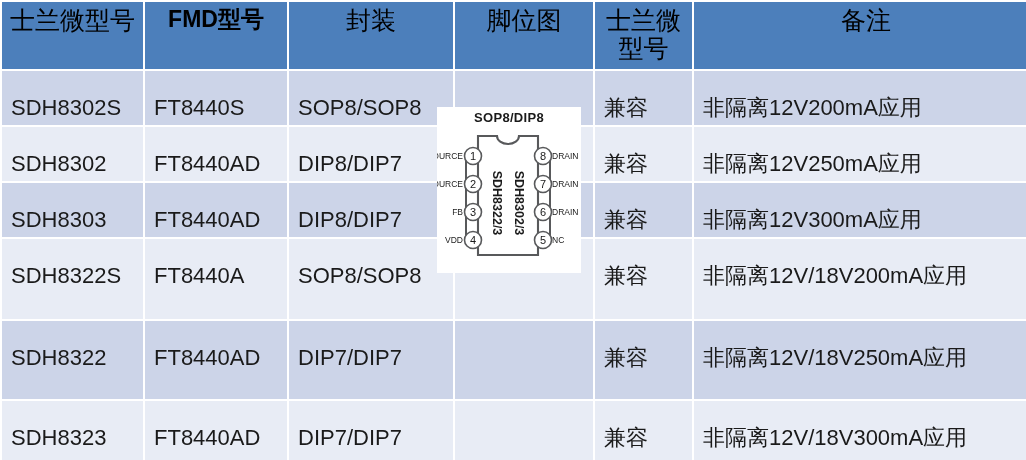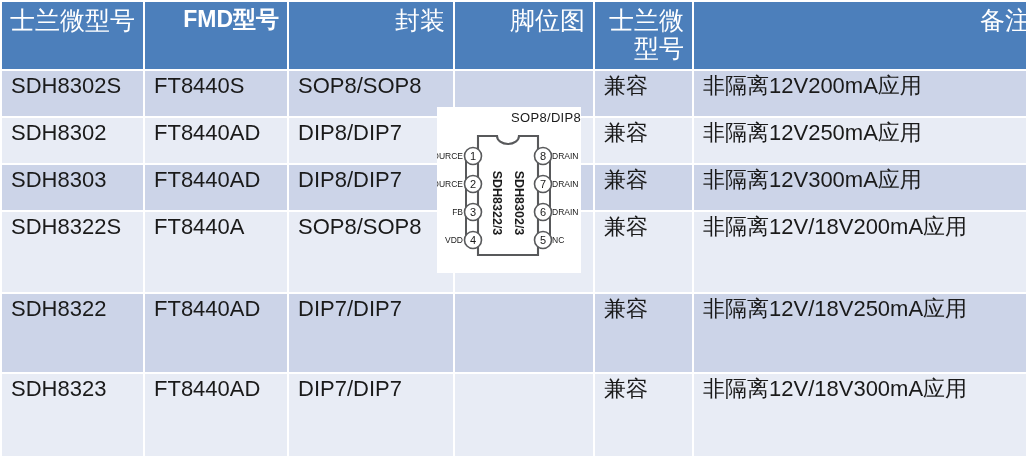--- a/index.html
+++ b/index.html
@@ -20,45 +20,45 @@
     border-collapse: separate;
     border-spacing: 2px 2px;
     table-layout: fixed;
     background: #ffffff;
     margin: 0;
   }
 
   
   #comparison-table thead th {
     background: #4c7fbb;
-    color: #ffffff;
+    color: #000000;
     font-family: "Liberation Serif", serif;
     font-size: 25px;
     font-weight: normal;
-    text-align: right;
+    text-align: center;
     vertical-align: top;
     padding: 5px 8px 6px 8px;
     height: 66px;
     line-height: 1.12;
     box-sizing: border-box;
     letter-spacing: 0px;
   }
   #comparison-table thead th.latin-head {
     font-family: Liberation Sans, sans-serif;
     font-weight: bold;
     font-size: 23px;
   }
 
   
   #comparison-table tbody td {
     font-family: "Liberation Sans", sans-serif;
     font-size: 22px;
     color: #1a1a1a;
     vertical-align: top;
-    padding: 2px 9px 4px 9px;
+    padding: 24px 9px 4px 9px;
     line-height: 1.18;
     box-sizing: border-box;
     background: #e8ecf5;
     overflow: hidden;
   }
   #comparison-table tbody tr.band-dark td {
     background: #ccd4e8;
   }
   #comparison-table tbody tr.band-light td {
     background: #e8ecf5;
@@ -87,23 +87,23 @@
     height: 166px;
     background: #ffffff;
     z-index: 20;
     overflow: hidden;
   }
   #pin-diagram-title {
     position: absolute;
     top: 3px;
     left: 0;
     width: 144px;
-    text-align: right;
+    text-align: center;
     font-family: "Liberation Sans", sans-serif;
-    font-weight: normal;
+    font-weight: bold;
     font-size: 13px;
     color: #1a1a1a;
     letter-spacing: 0.3px;
   }
   #pin-diagram-svg { position: absolute; top: 20px; left: 0; }
 </style>
 </head>
 <body>
 
 <table id="comparison-table">

